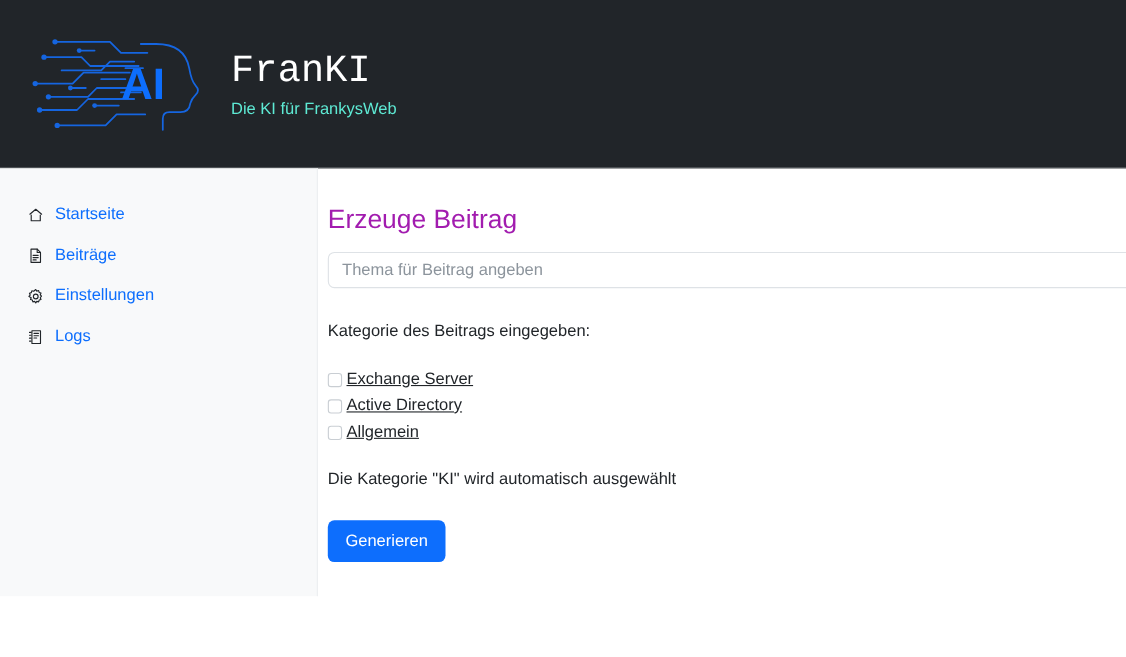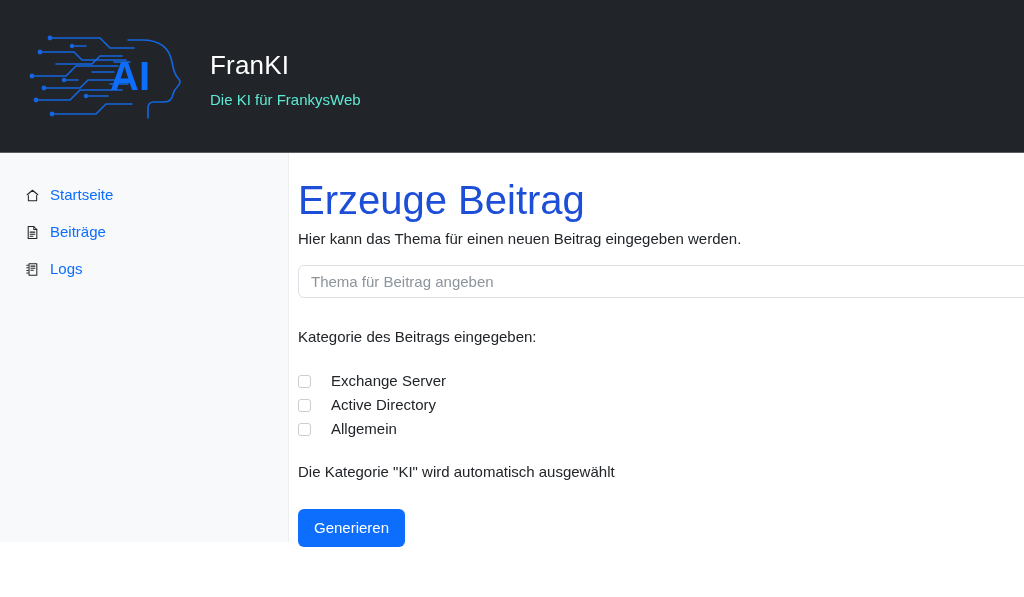--- a/index.html
+++ b/index.html
@@ -31,25 +31,26 @@
     flex: 0 0 auto;
     display: block;
   }
   .brand-text {
     margin-left: 18px;
     display: flex;
     flex-direction: column;
     justify-content: center;
   }
   .brand-title {
-    font-size: 26px;
+    font-size: 35px;
     line-height: 44px;
     color: #ffffff;
     font-weight: 400;
     letter-spacing: 0.2px;
+    font-family: Liberation Mono, monospace;
   }
   .brand-sub {
     font-size: 15px;
     line-height: 20px;
     color: #5eead4;
     margin-top: 3px;
   }
 
   
   .shell {
@@ -95,24 +96,24 @@
   }
 
   
   .main {
     flex: 1 1 auto;
     padding: 28px 0 0 9px;
     box-sizing: border-box;
     min-width: 0;
   }
   .page-title {
-    font-size: 40px;
+    font-size: 24px;
     line-height: 38px;
     font-weight: 400;
-    color: #1d4ed8;
+    color: #a21caf;
     margin: 0 0 10px 0;
   }
   .lead {
     font-size: 15px;
     line-height: 20px;
     color: #212529;
     margin: 0 0 16px 0;
   }
   .topic-input {
     display: block;
@@ -151,24 +152,25 @@
   .check-box {
     width: 13px;
     height: 13px;
     flex: 0 0 13px;
     box-sizing: border-box;
     border: 1px solid #c9ced3;
     border-radius: 3px;
     background: #ffffff;
   }
   .check-text {
-    margin-left: 20px;
-    font-size: 15px;
-    line-height: 20px;
-    color: #212529;
+    margin-left: 4px;
+    font-size: 15px;
+    line-height: 20px;
+    color: #212529;
+    text-decoration: underline;
   }
   .note {
     font-size: 15px;
     line-height: 20px;
     color: #212529;
     margin: 21px 0 0 0;
   }
   .generate-btn {
     margin-top: 27px;
     display: inline-block;
@@ -244,39 +246,47 @@
       <span class="nav-icon">
         <svg viewBox="0 0 16 16" width="15" height="15" fill="none" stroke="#212529" stroke-width="1.1" stroke-linejoin="round" stroke-linecap="round">
           <path d="M3.4 1.6h6l3.2 3.2v9.6H3.4z"></path>
           <path d="M9.4 1.6v3.2h3.2"></path>
           <path d="M5.4 7.6h5M5.4 9.8h5M5.4 12h3"></path>
         </svg>
       </span>
       <span class="nav-label">Beiträge</span>
     </div>
 
+    <div class="nav-item">
+      <span class="nav-icon">
+        <svg viewBox="0 0 16 16" width="15" height="15" fill="none" stroke="#212529" stroke-width="1.1" stroke-linejoin="round" stroke-linecap="round">
+          <circle cx="8" cy="8" r="2.3"></circle>
+          <path d="M8 1.3l1 1.5 1.8-.5.5 1.8 1.8.6-.7 1.7 1.2 1.4-1.2 1.4.7 1.7-1.8.6-.5 1.8-1.8-.5-1 1.5-1-1.5-1.8.5-.5-1.8-1.8-.6.7-1.7L1.4 8l1.2-1.4-.7-1.7 1.8-.6.5-1.8 1.8.5z"></path>
+        </svg>
+      </span>
+      <span class="nav-label">Einstellungen</span>
+    </div>
 
     <div class="nav-item">
       <span class="nav-icon">
         <svg viewBox="0 0 16 16" width="15" height="15" fill="none" stroke="#212529" stroke-width="1.1" stroke-linejoin="round" stroke-linecap="round">
           <path d="M4.3 1.8h8.3v12.4H4.3z"></path>
           <path d="M1.9 3.4h1.6M1.9 6.2h1.6M1.9 9h1.6M1.9 11.8h1.6"></path>
           <path d="M6.3 4.4h4.3M6.3 6.6h4.3M6.3 8.8h2.6"></path>
         </svg>
       </span>
       <span class="nav-label">Logs</span>
     </div>
 
   </nav>
 
   <main class="main">
 
     <h1 class="page-title">Erzeuge Beitrag</h1>
 
-    <p class="lead">Hier kann das Thema für einen neuen Beitrag eingegeben werden.</p>
 
     <input class="topic-input" type="text" placeholder="Thema für Beitrag angeben" style="">
 
     <p class="field-label">Kategorie des Beitrags eingegeben:</p>
 
     <div class="check-group">
 
       <div class="check-row">
         <span class="check-box"></span>
         <span class="check-text">Exchange Server</span>

